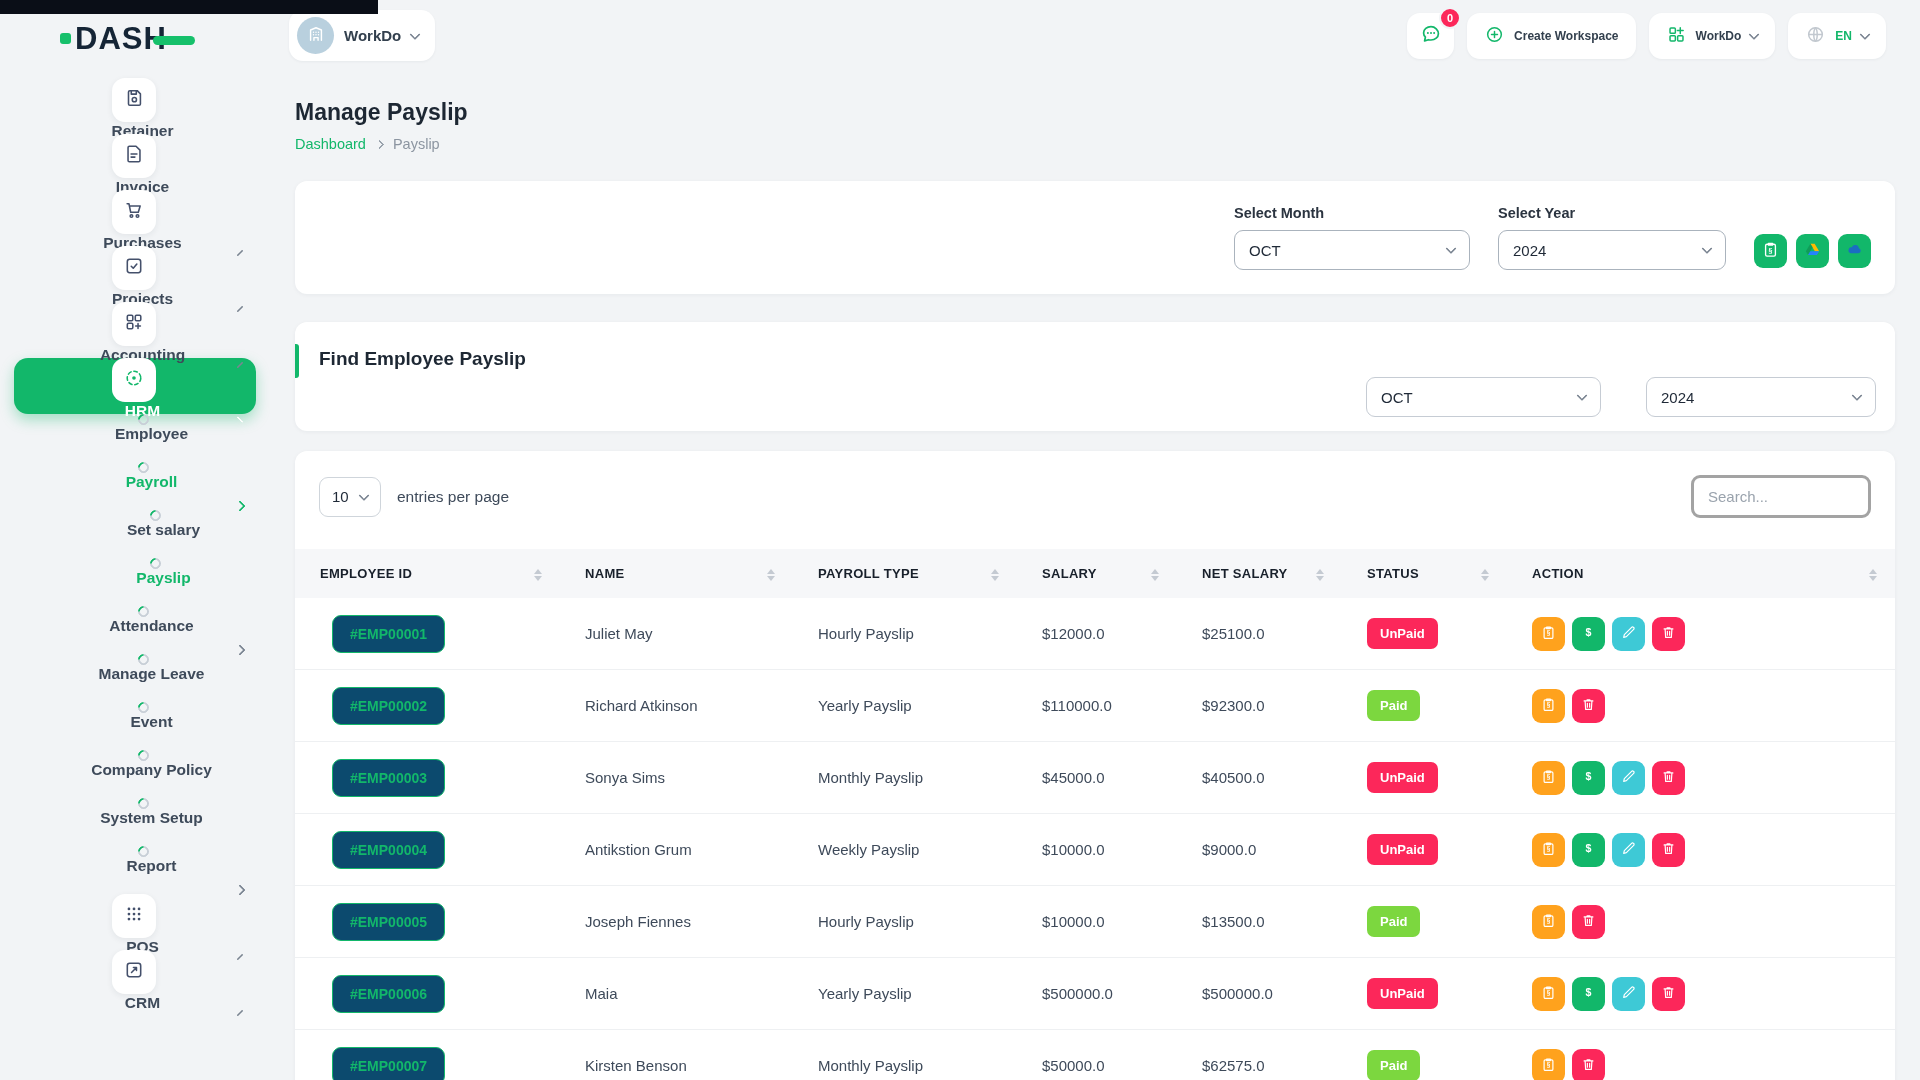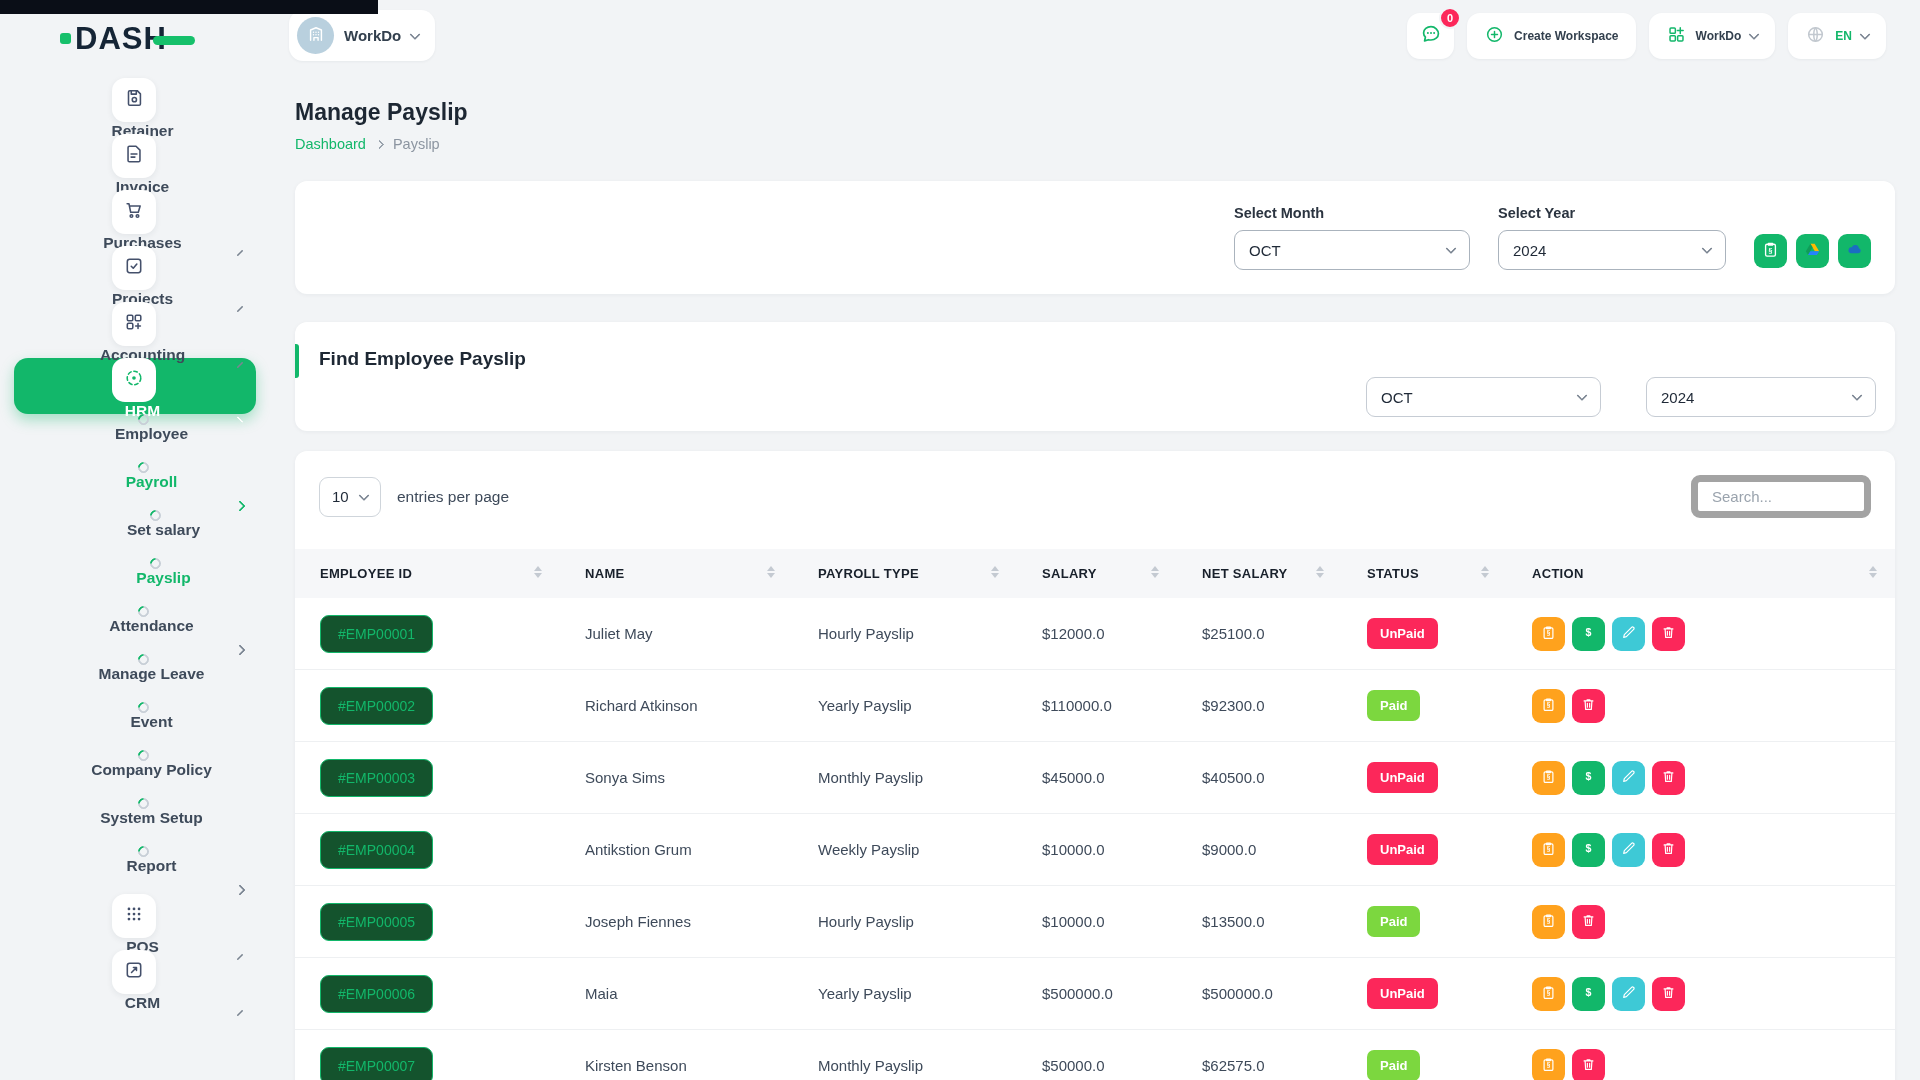--- a/index.html
+++ b/index.html
@@ -82,34 +82,34 @@
   .find-selects { position:absolute; right:19px; bottom:14px; display:flex; gap:45px; }
   .find-selects .select { border-color:#c6ccd4; }
   .fw-235 { width:235px; }
   .fw-230 { width:230px; }
 
   
   .table-card { margin-top:20px; height:900px; padding:24px 0 0 0; position:relative; }
   .table-controls { display:flex; align-items:center; padding:0 24px; }
   .entries-select { width:62px; height:40px; border:1px solid #cfd5db; border-radius:9px; display:flex; align-items:center; justify-content:space-between; padding:0 12px; font-size:15px; color:#1f2937; cursor:pointer; }
   .entries-label { margin-left:16px; font-size:15.5px; color:#3e4a5a; }
-  .search-input { margin-left:auto; width:180px; height:43px; border:7px solid #a3a3a3; border-radius:9px; padding:0 14px; font-size:15px; color:#1f2937; outline:none; font-family:inherit; background:#fff; }
+  .search-input { margin-left:auto; width:180px; height:43px; border:3px solid #a3a3a3; border-radius:9px; padding:0 14px; font-size:15px; color:#1f2937; outline:none; font-family:inherit; background:#fff; }
   .search-input::placeholder { color:#9aa3ad; }
 
   .tbl { margin-top:31px; }
   .tbl-grid { display:grid; grid-template-columns:265px 233px 224px 160px 165px 165px 1fr; align-items:center; }
   .tbl-head { background:#f6f7f9; height:49px; }
-  .th { display:flex; align-items:flex-start; justify-content:space-between; padding:0 18px 0 25px; font-size:13px; font-weight:700; color:#18202b; letter-spacing:.3px; cursor:pointer; }
+  .th { display:flex; align-items:flex-end; justify-content:space-between; padding:0 18px 0 25px; font-size:13px; font-weight:700; color:#18202b; letter-spacing:.3px; cursor:pointer; }
   .sorter { display:flex; flex-direction:column; gap:2px; }
   .sorter .up { width:0; height:0; border-left:4px solid transparent; border-right:4px solid transparent; border-bottom:5px solid #c4cad2; }
   .sorter .dn { width:0; height:0; border-left:4px solid transparent; border-right:4px solid transparent; border-top:5px solid #c4cad2; }
 
   .tbl-row { height:72px; border-bottom:1px solid #eef0f2; font-size:15px; color:#3e4a5a; }
   .td { padding:0 18px 0 25px; white-space:nowrap; overflow:hidden; }
-  .emp-badge { display:inline-block; border:1.5px solid #12b76a; color:#12b76a; font-size:14px; font-weight:400; padding:10px 17px; border-radius:9px; background:#14532d; cursor:pointer; }
+  .emp-badge { display:inline-block; border:1.5px solid #12b76a; color:#12b76a; font-size:14px; font-weight:700; padding:10px 17px; border-radius:9px; background:#0c4a6e; cursor:pointer;margin-left:12px; }
   .status-badge { display:inline-block; color:#fff; font-size:13px; font-weight:600; padding:8px 13px; border-radius:7px; min-width:46px; text-align:center; }
   .status-unpaid { background:#FC275A; }
   .status-paid { background:#7CD73F; }
   .actions { display:flex; gap:7px; }
   .act-btn { width:33px; height:34px; border:none; border-radius:9px; color:#fff; display:flex; align-items:center; justify-content:center; cursor:pointer; }
   .act-btn svg { width:17px; height:17px; }
   .act-orange { background:#FFA21D; }
   .act-green  { background:#12b76a; }
   .act-teal   { background:#3EC9D6; }
   .act-pink   { background:#FC275A; }

